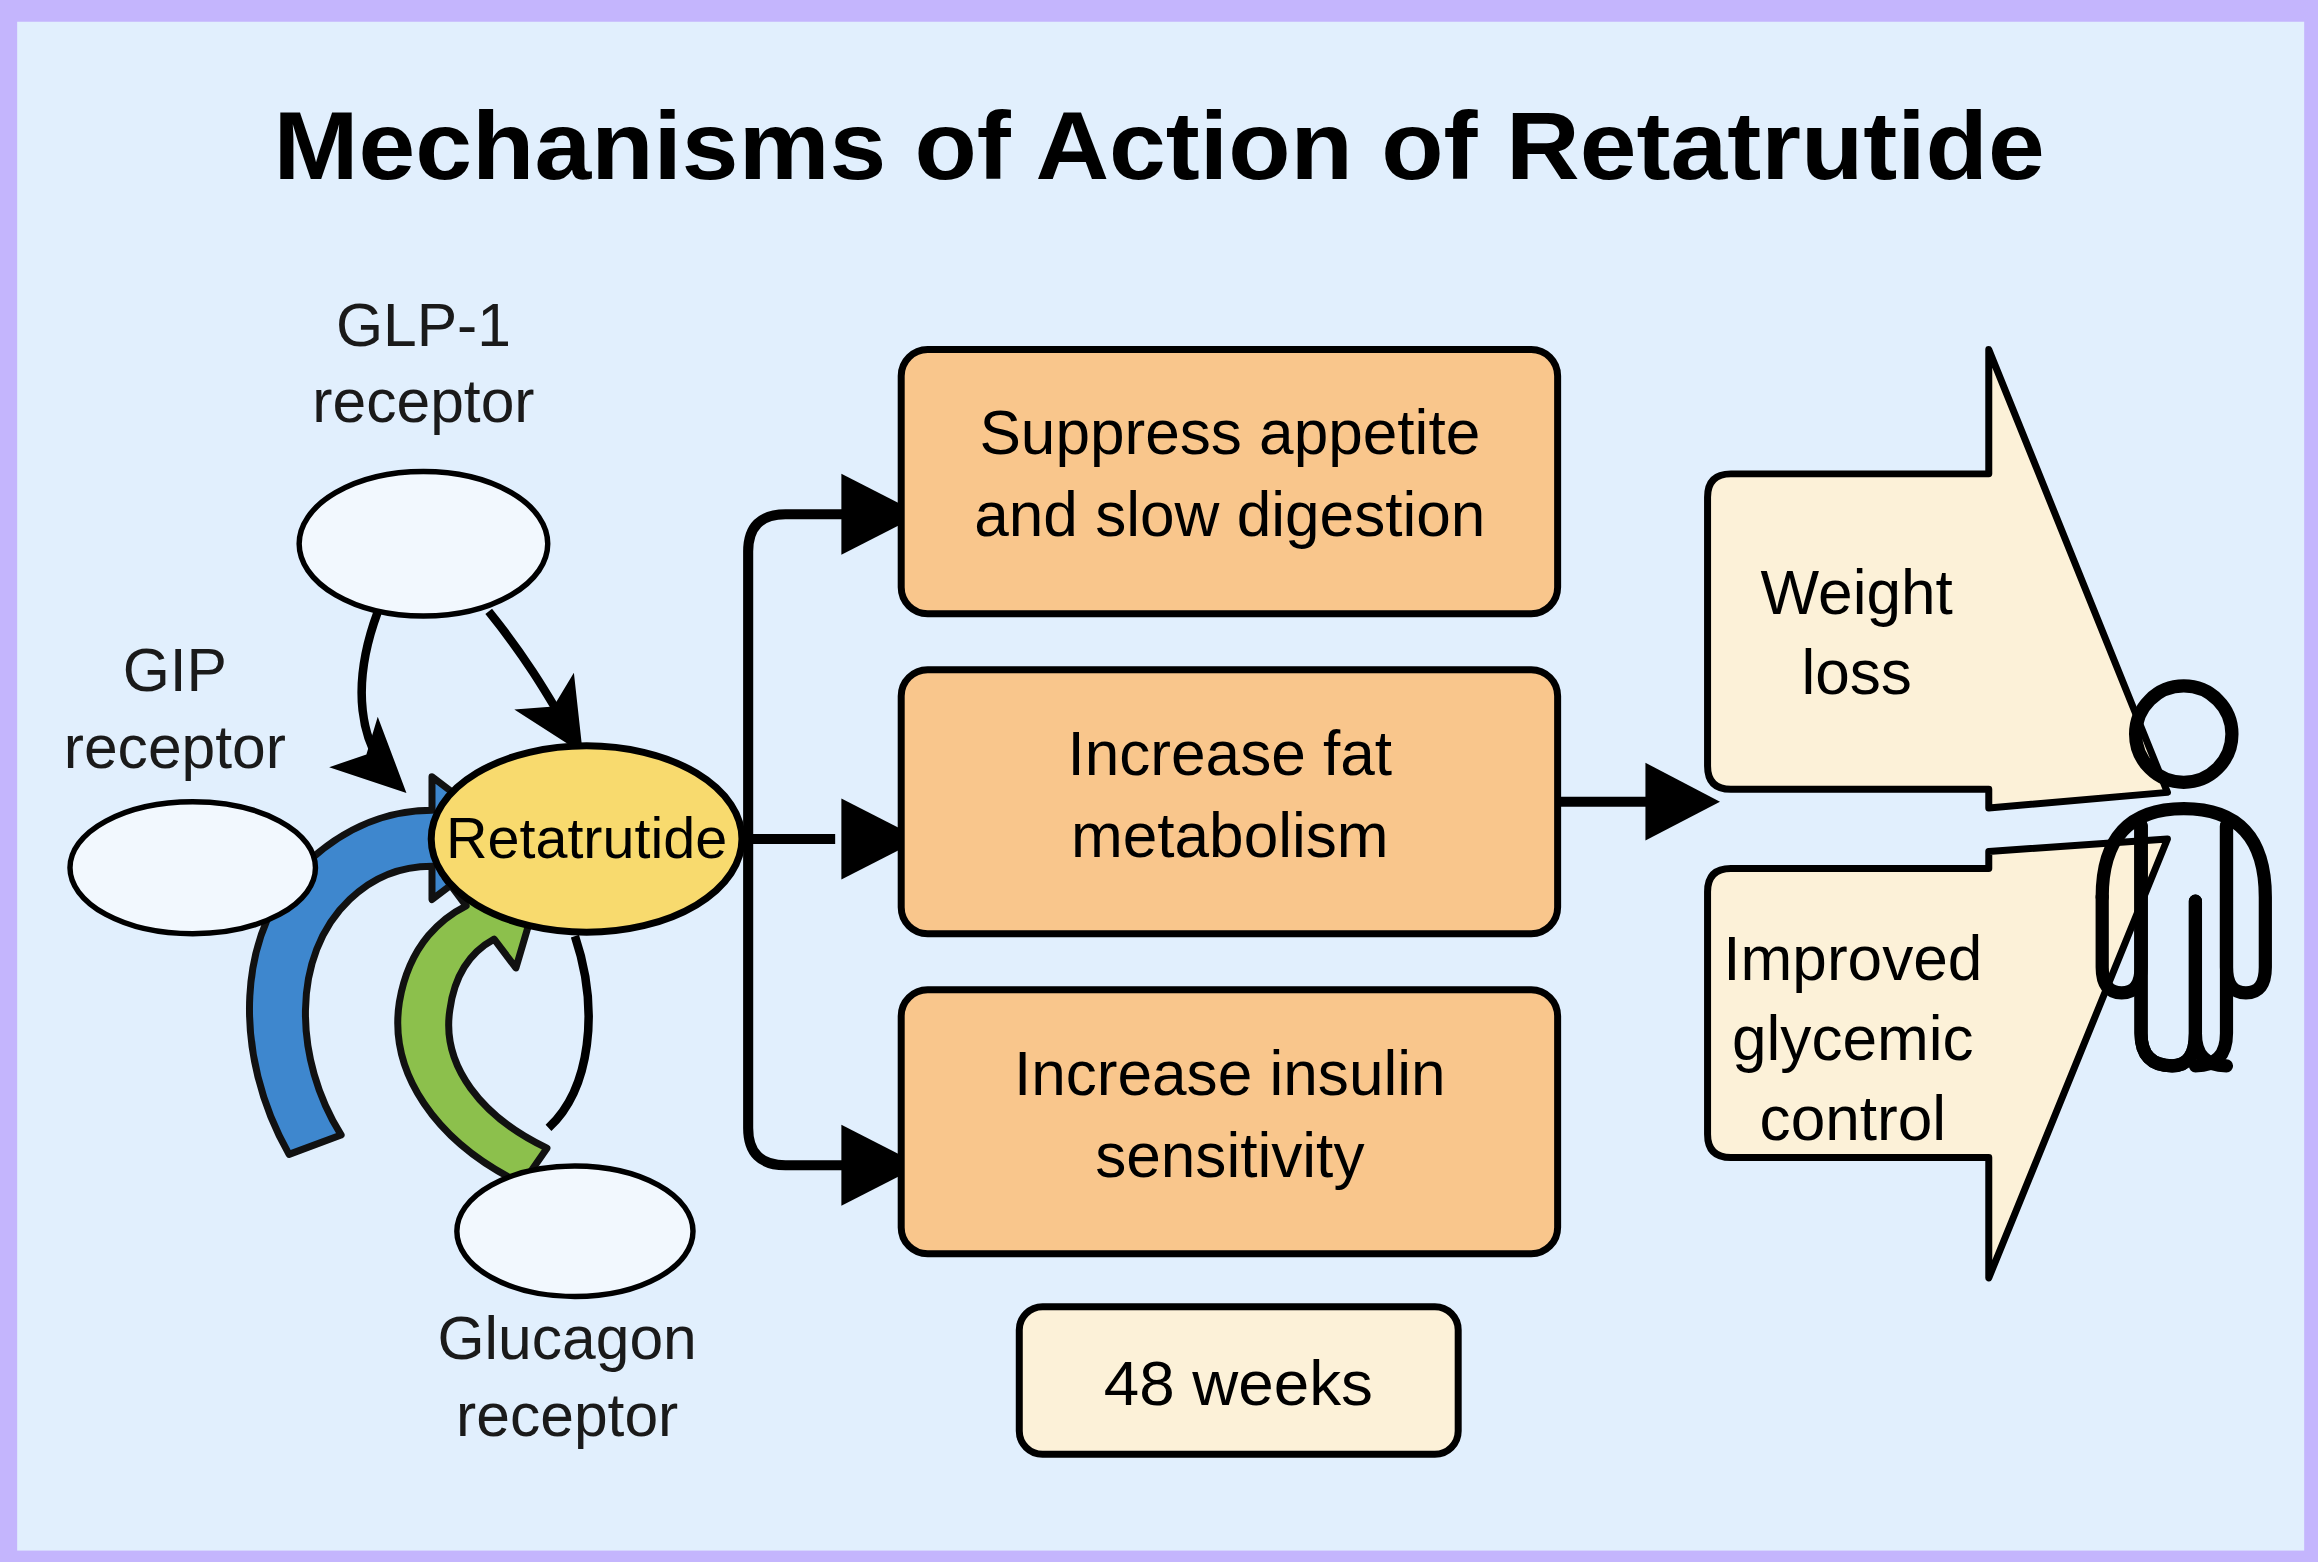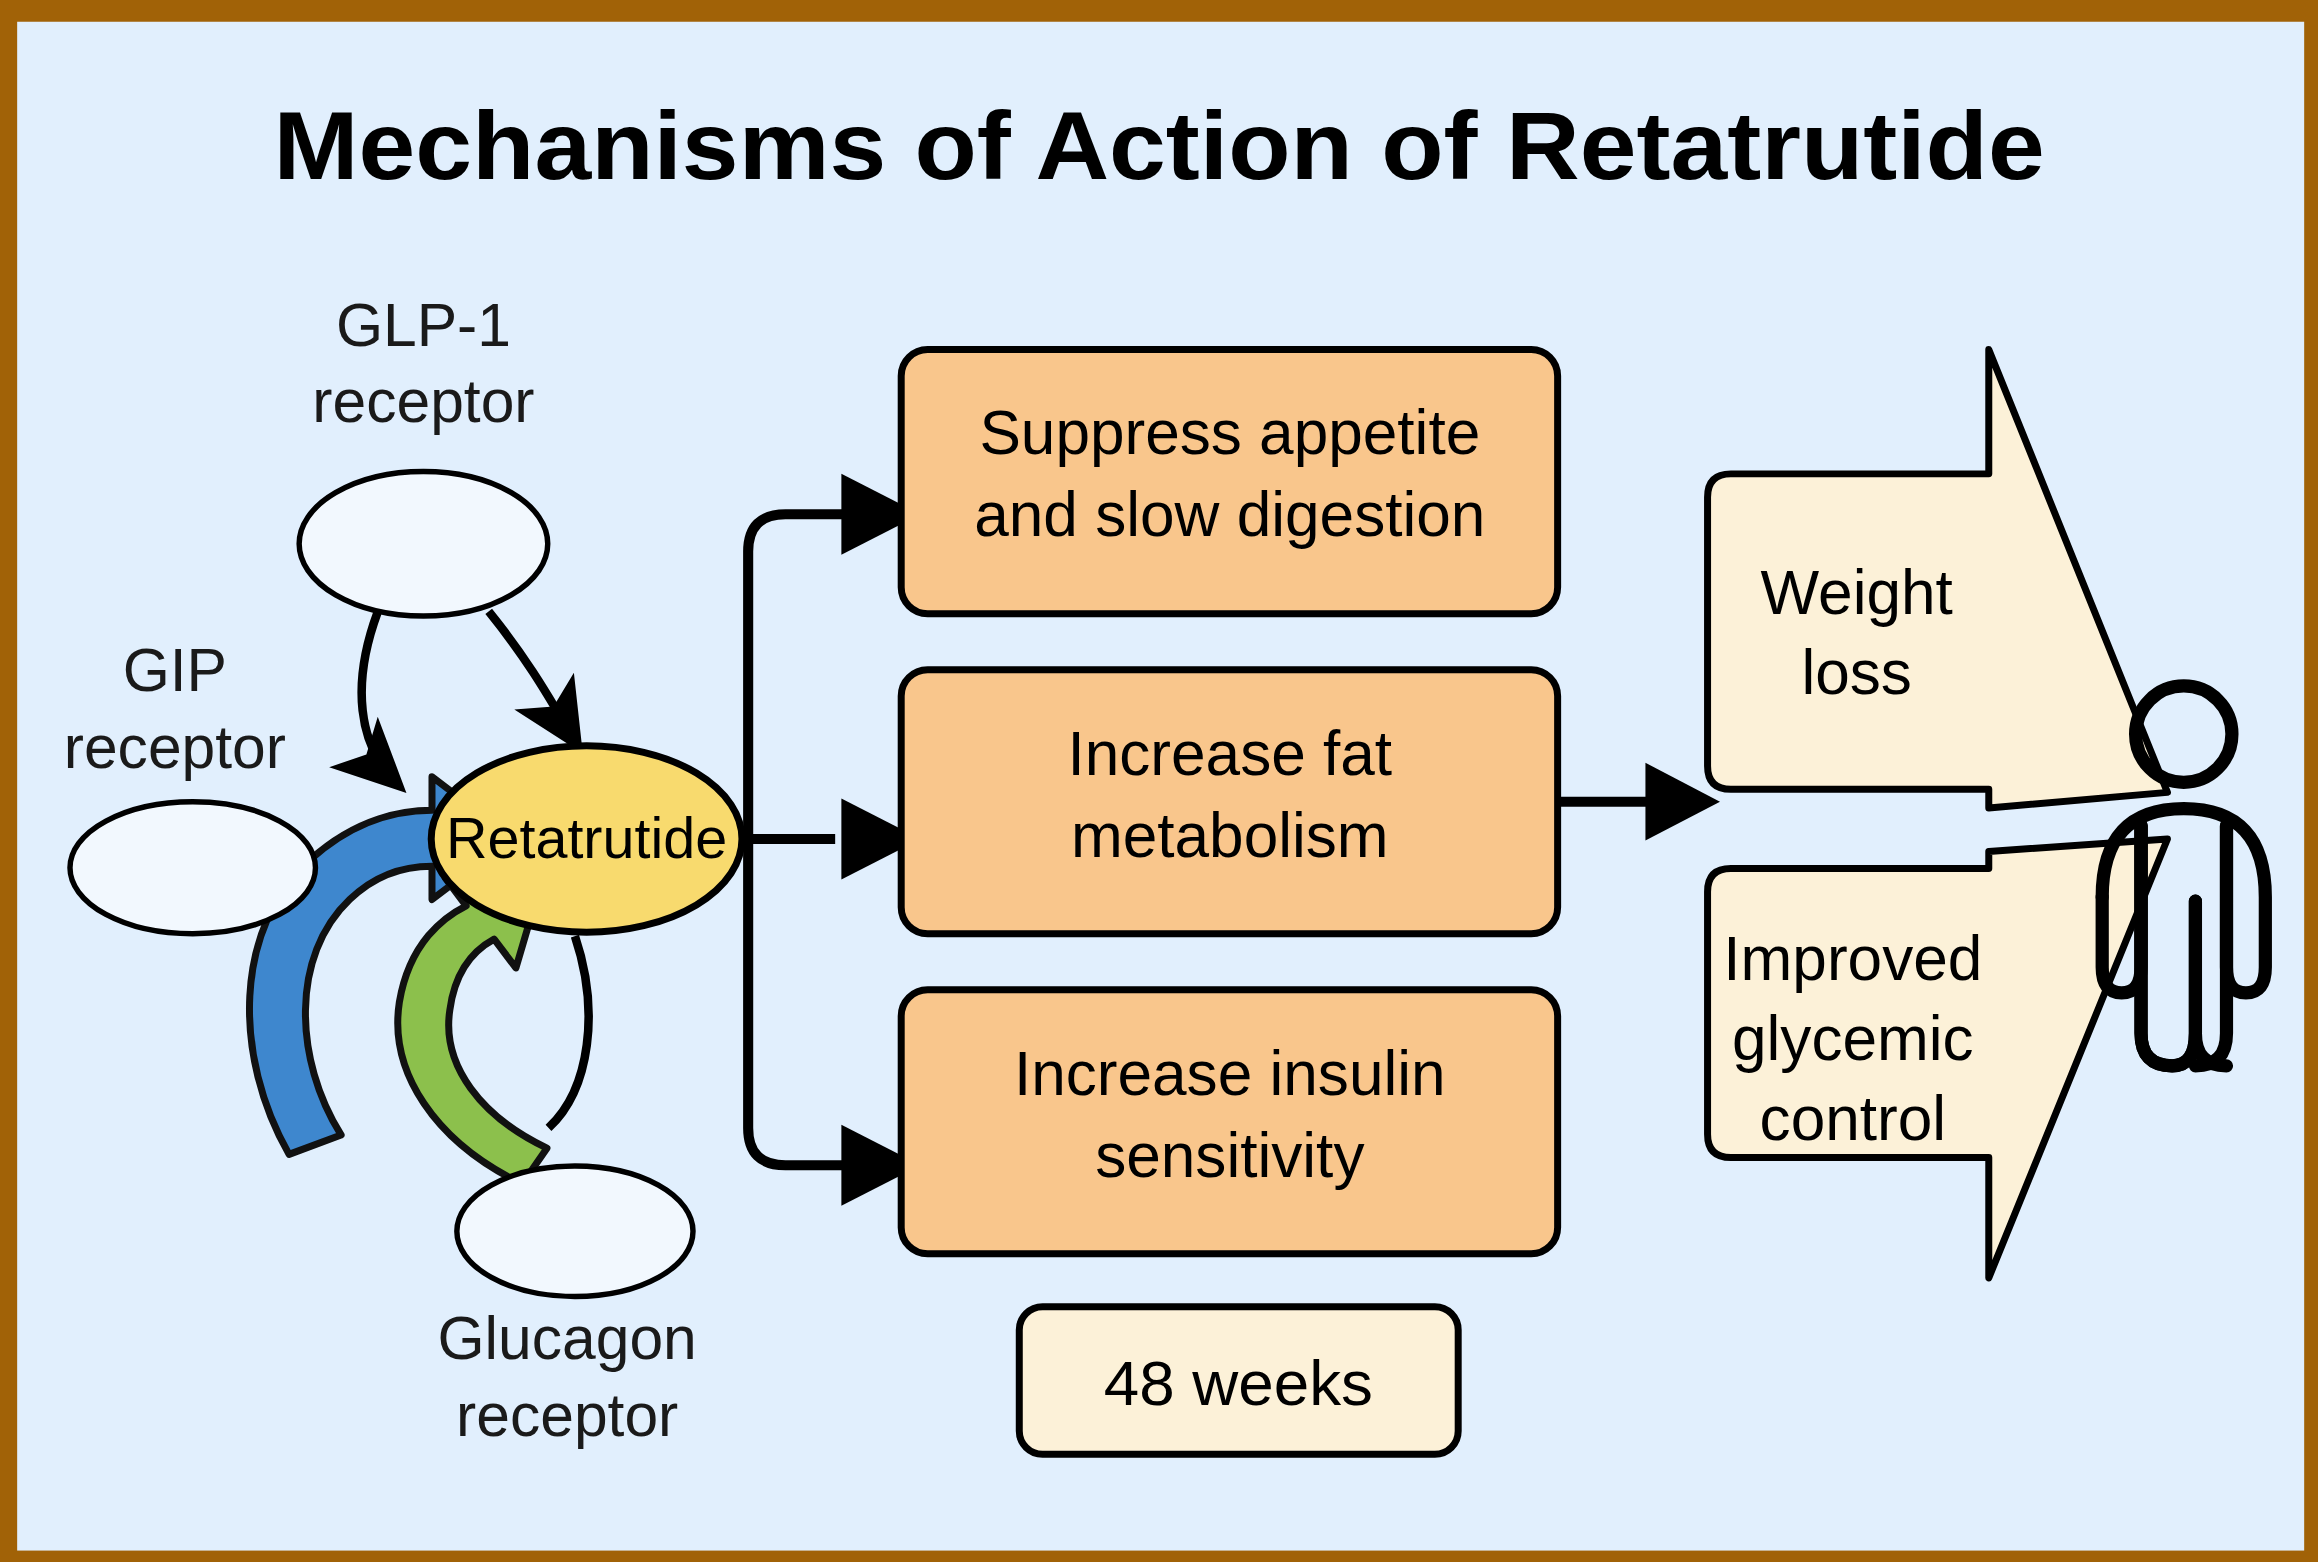--- a/index.html
+++ b/index.html
@@ -10,21 +10,21 @@
   body {
     width: 2319px;
     height: 1563px;
     overflow: hidden;
     font-family: "Liberation Sans", sans-serif;
   }
   #figure-root {
     position: relative;
     width: 2319px;
     height: 1563px;
-    background: #a16207;
+    background: #c4b5fd;
   }
   #figure-svg {
     display: block;
     width: 2319px;
     height: 1563px;
   }
   .diagram-title {
     font-family: "Liberation Sans", sans-serif;
     font-weight: bold;
     font-size: 124px;

